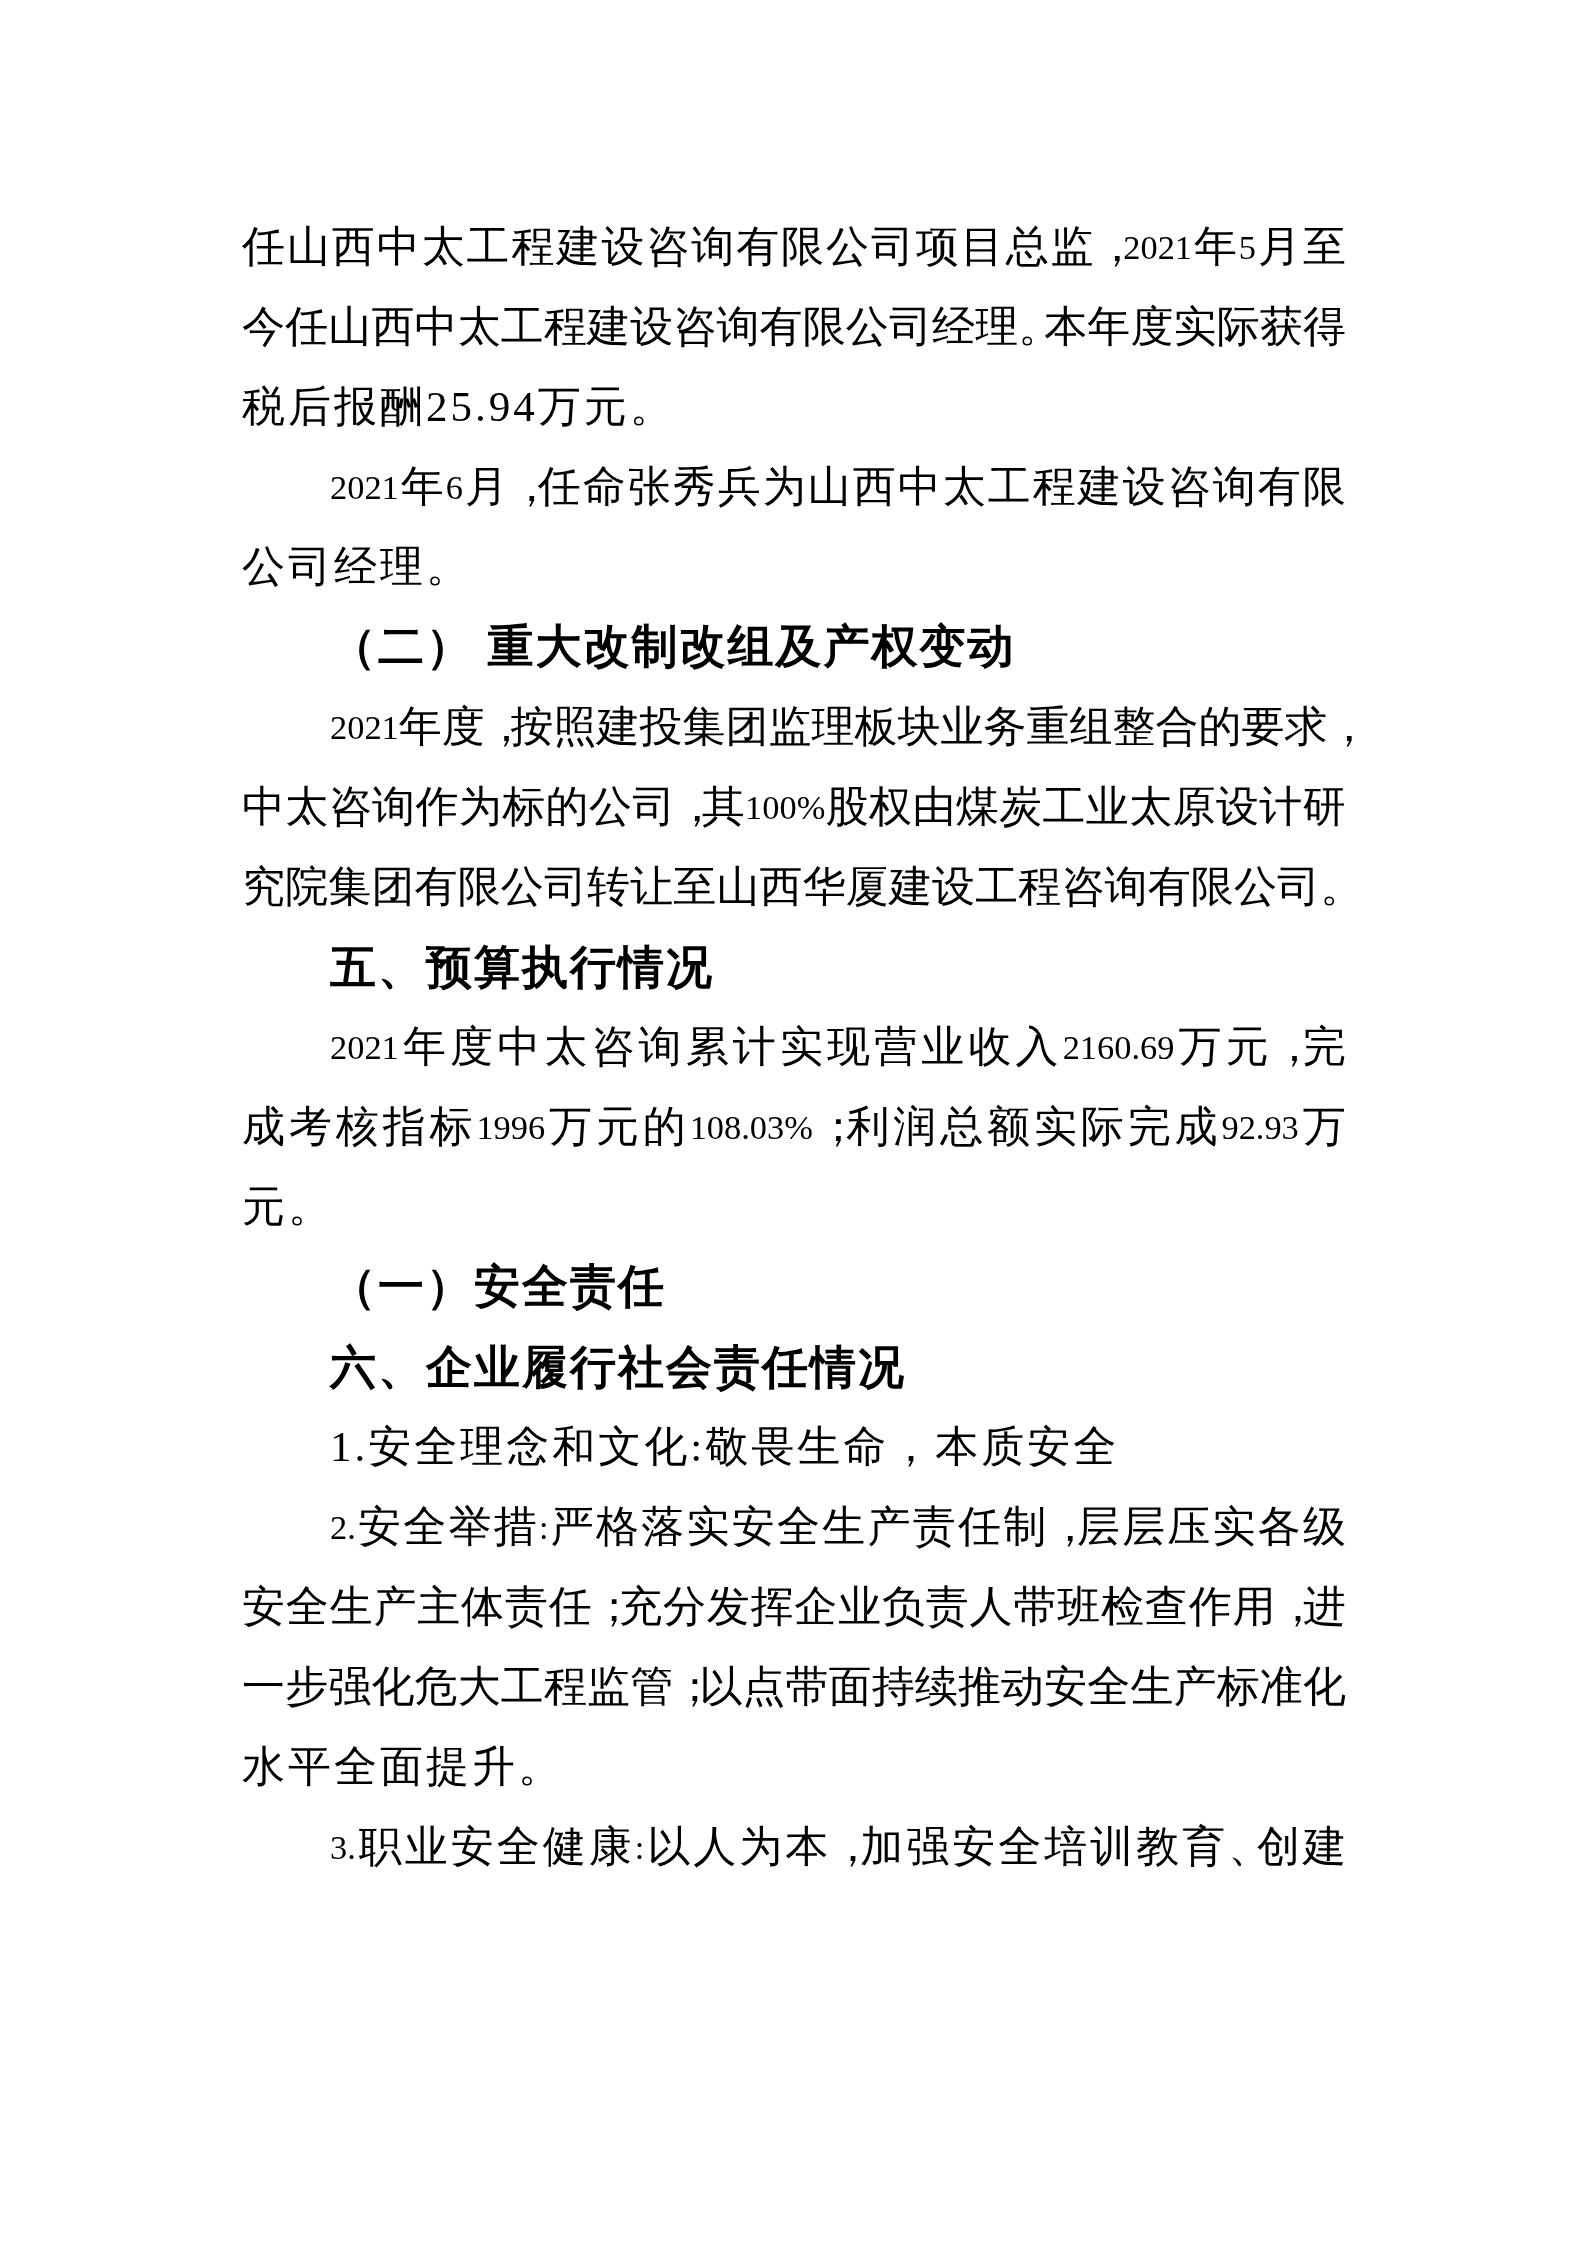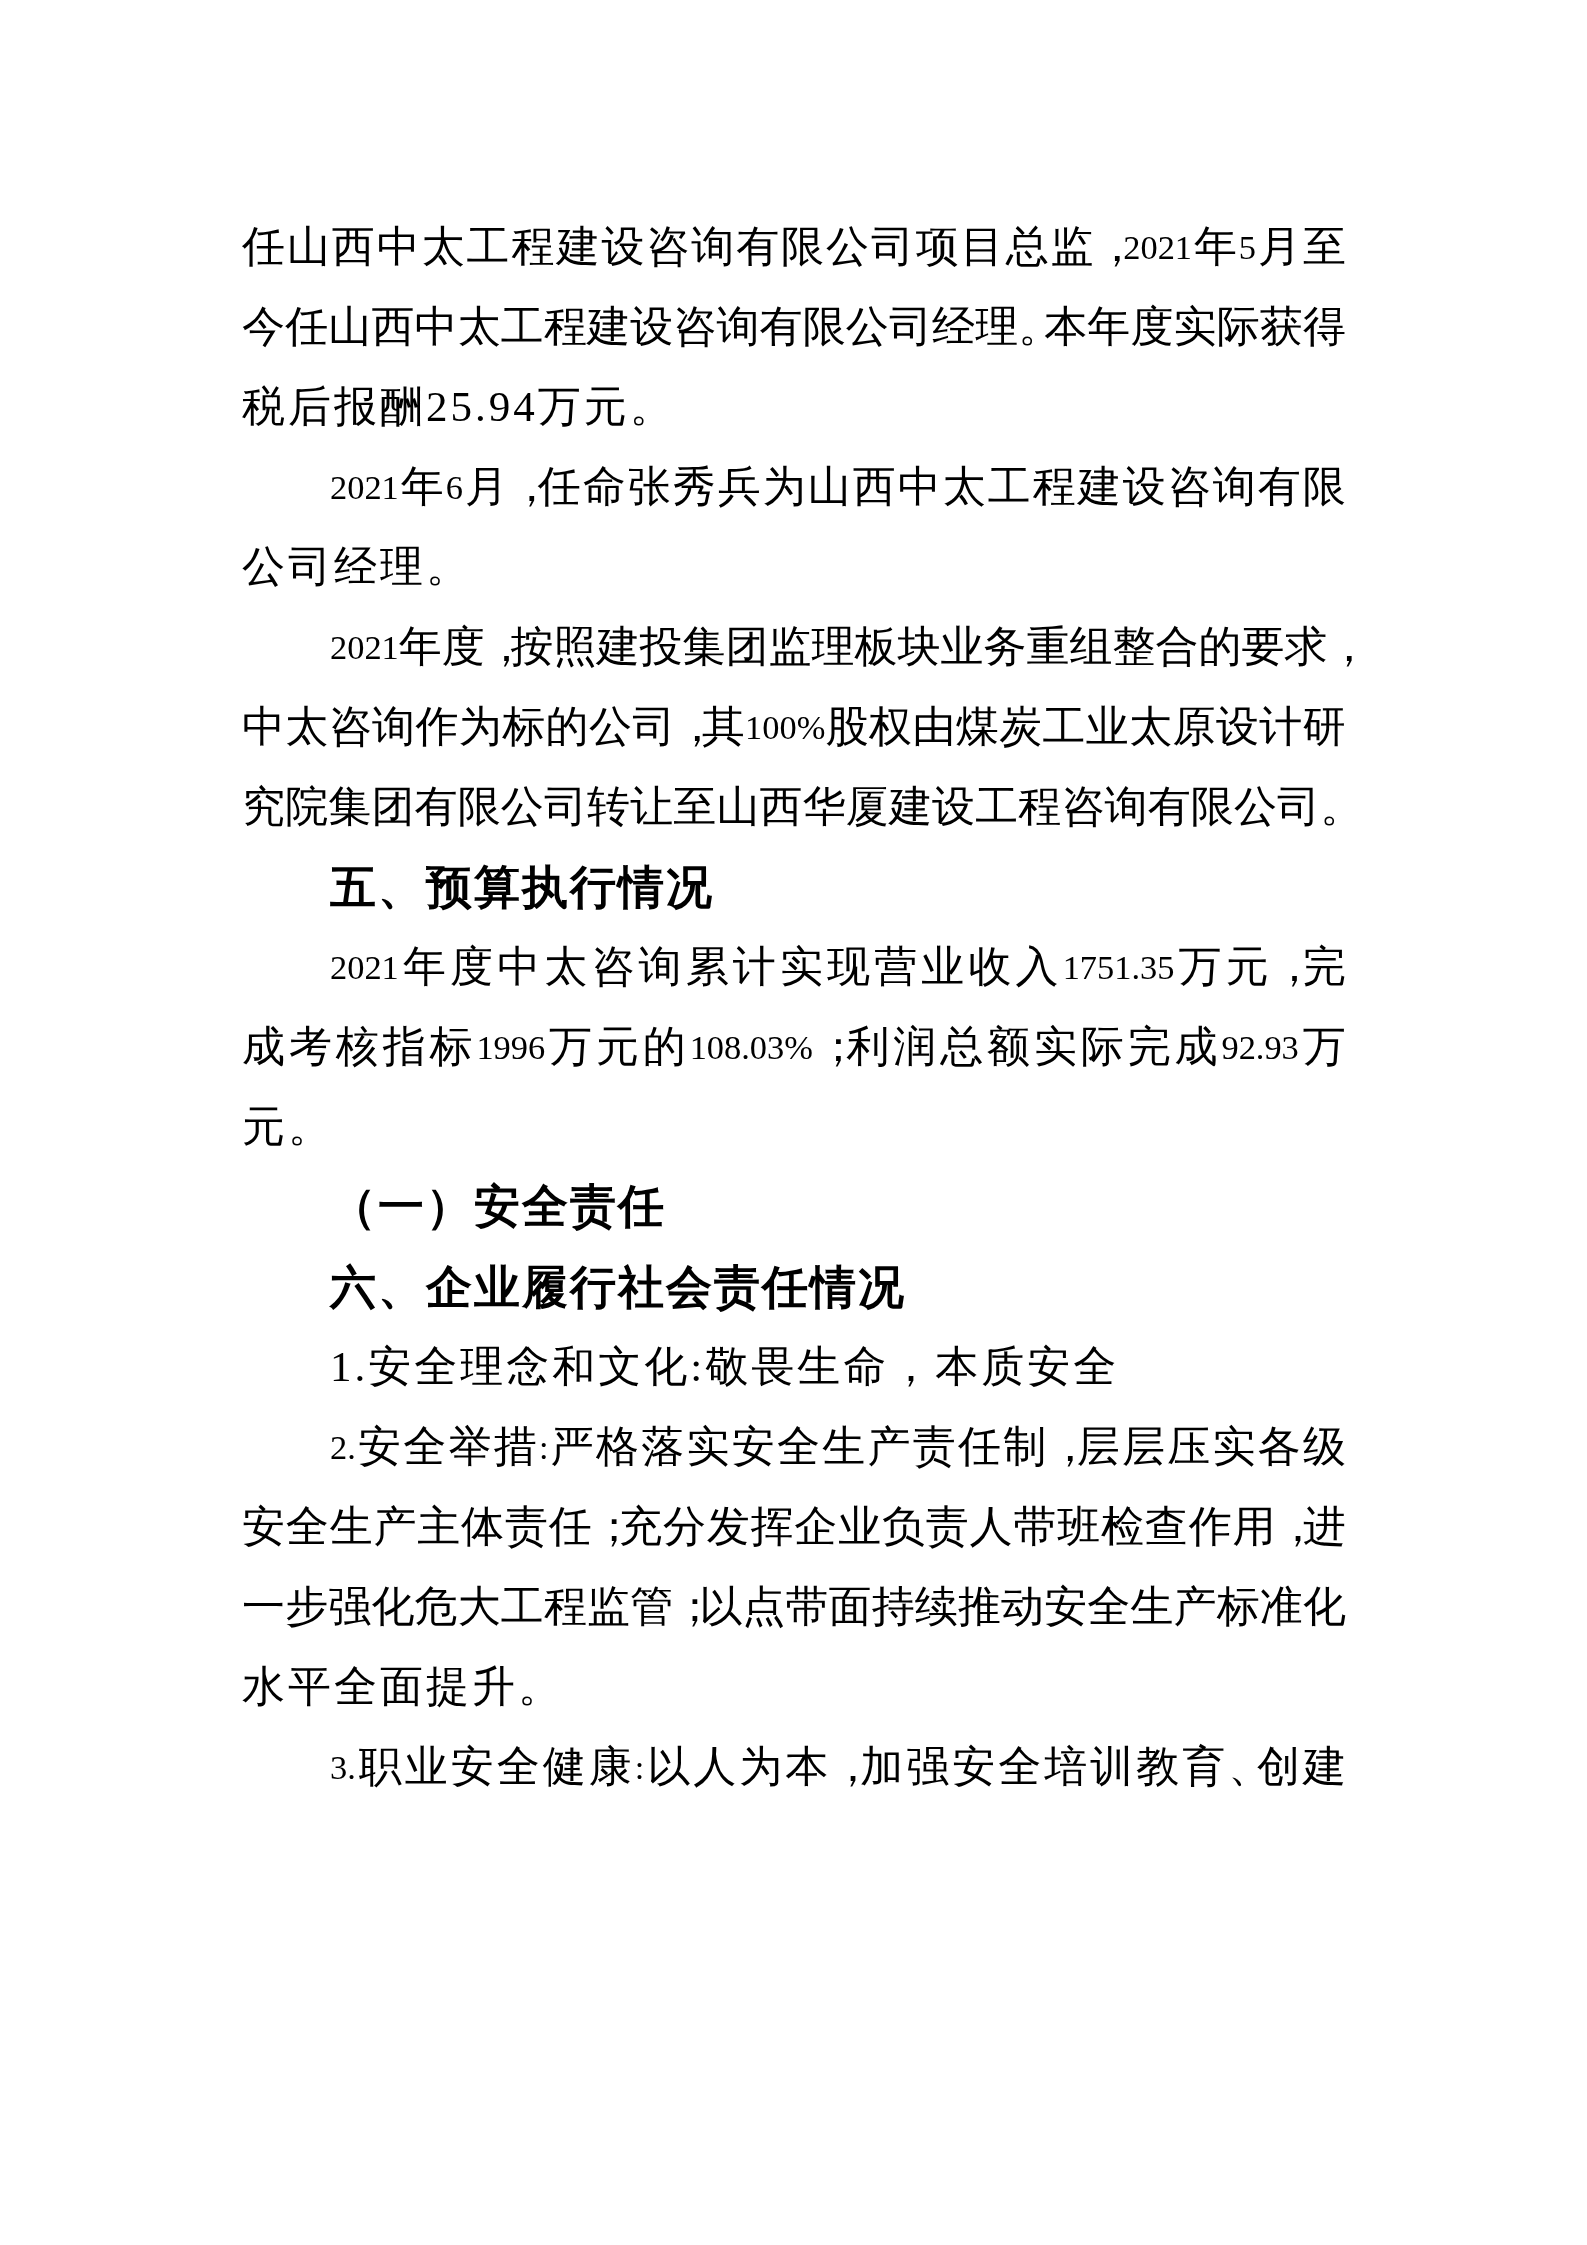--- a/index.html
+++ b/index.html
@@ -136,20 +136,21 @@
         <span>工</span>
         <span>程</span>
         <span>建</span>
         <span>设</span>
         <span>咨</span>
         <span>询</span>
         <span>有</span>
         <span>限</span>
       </div>
     <div class="line">公司经理。</div>
+    <div class="line h-kai indent">（二） 重大改制改组及产权变动</div>
     <div class="line stretch indent" style="display: flex; justify-content: space-between;">
         <span class="lat">2021</span>
         <span>年</span>
         <span>度</span>
         <span class="punct">，</span>
         <span>按</span>
         <span>照</span>
         <span>建</span>
         <span>投</span>
         <span>集</span>
@@ -234,21 +235,21 @@
         <span>咨</span>
         <span>询</span>
         <span>累</span>
         <span>计</span>
         <span>实</span>
         <span>现</span>
         <span>营</span>
         <span>业</span>
         <span>收</span>
         <span>入</span>
-        <span class="lat">1751.35</span>
+        <span class="lat">2160.69</span>
         <span>万</span>
         <span>元</span>
         <span class="punct">，</span>
         <span>完</span>
       </div>
     <div class="line stretch" style="display: flex; justify-content: space-between;">
         <span>成</span>
         <span>考</span>
         <span>核</span>
         <span>指</span>

